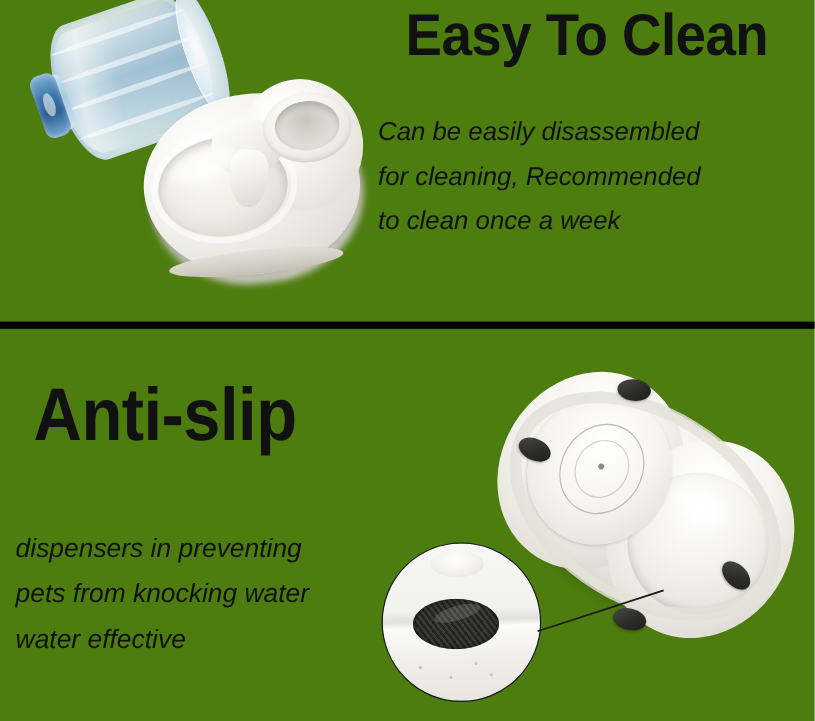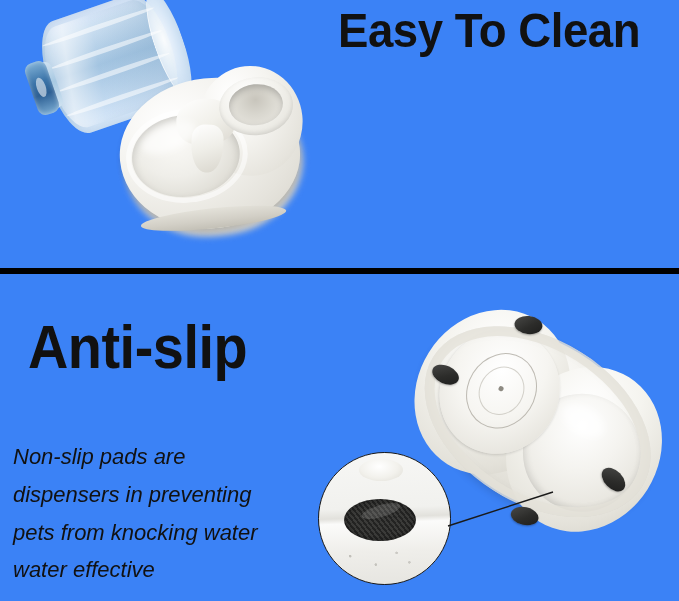--- a/index.html
+++ b/index.html
@@ -5,21 +5,21 @@
 <style>
   html, body {
     margin: 0;
     padding: 0;
     background: #ffffff;
   }
   #page {
     position: relative;
     width: 679px;
     height: 601px;
-    background: #3b82f6;
+    background: #4d7c0f;
     overflow: hidden;
     font-family: "Liberation Sans", sans-serif;
   }
 
   
   .panel {
     position: absolute;
     left: 0;
     width: 679px;
   }
@@ -476,30 +476,34 @@
         <div class="base-spout"></div>
         <div class="base-socket-outer"></div>
         <div class="base-socket-inner"></div>
         <div class="base-gloss"></div>
       </div>
 
     </div>
 
     <div class="heading" id="heading-clean">Easy To Clean</div>
 
+    <div class="body-copy" id="copy-clean">
+      <span class="copy-line">Can be easily disassembled</span>
+      <span class="copy-line">for cleaning,  Recommended</span>
+      <span class="copy-line">to clean once a week</span>
+    </div>
   </div>
 
   <div id="divider"></div>
 
   <div class="panel" id="panel-bottom"></div>
 
   <div class="heading" id="heading-antislip">Anti-slip</div>
 
   <div class="body-copy" id="copy-antislip">
-    <span class="copy-line">Non-slip pads are</span>
     <span class="copy-line">dispensers in preventing</span>
     <span class="copy-line">pets from knocking water</span>
     <span class="copy-line">water effective</span>
   </div>
 
   <div id="img-bottomright">
     <div class="flip">
       <div class="flip-body"></div>
       <div class="flip-lobe flip-lobe-a"></div>
       <div class="flip-lobe flip-lobe-b"></div>

